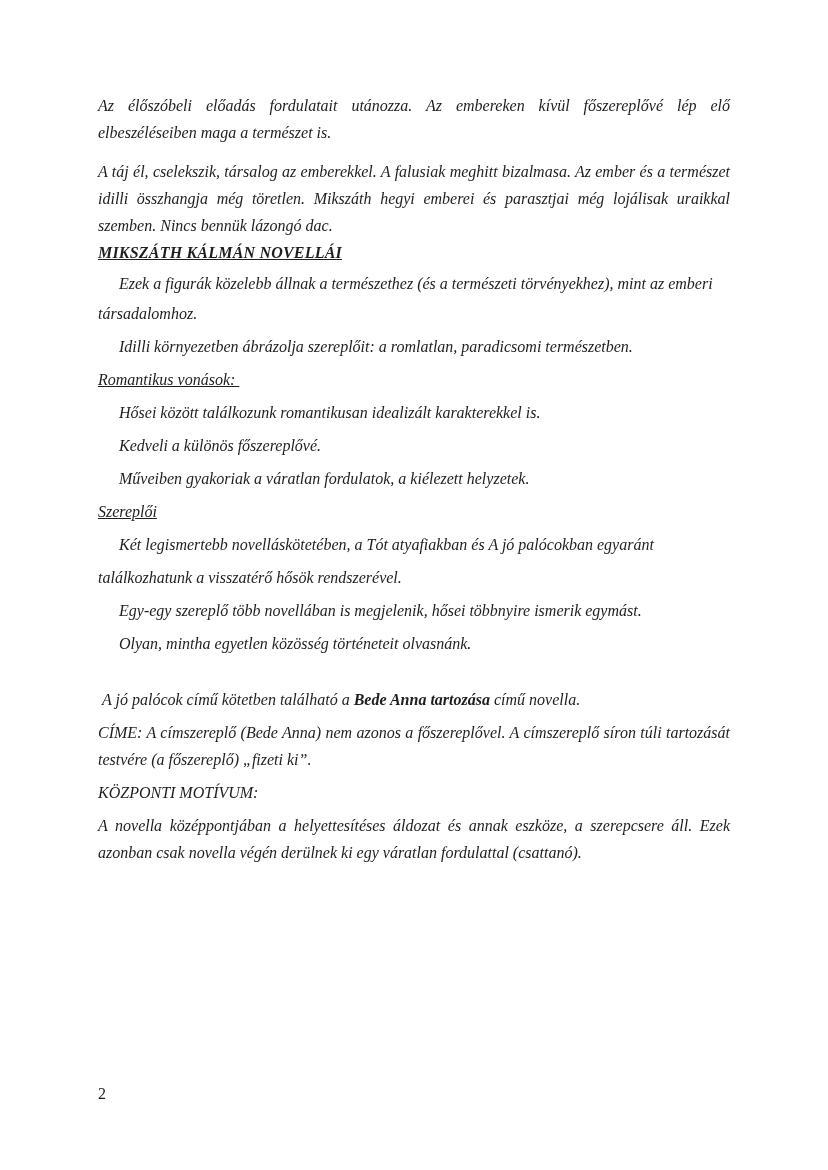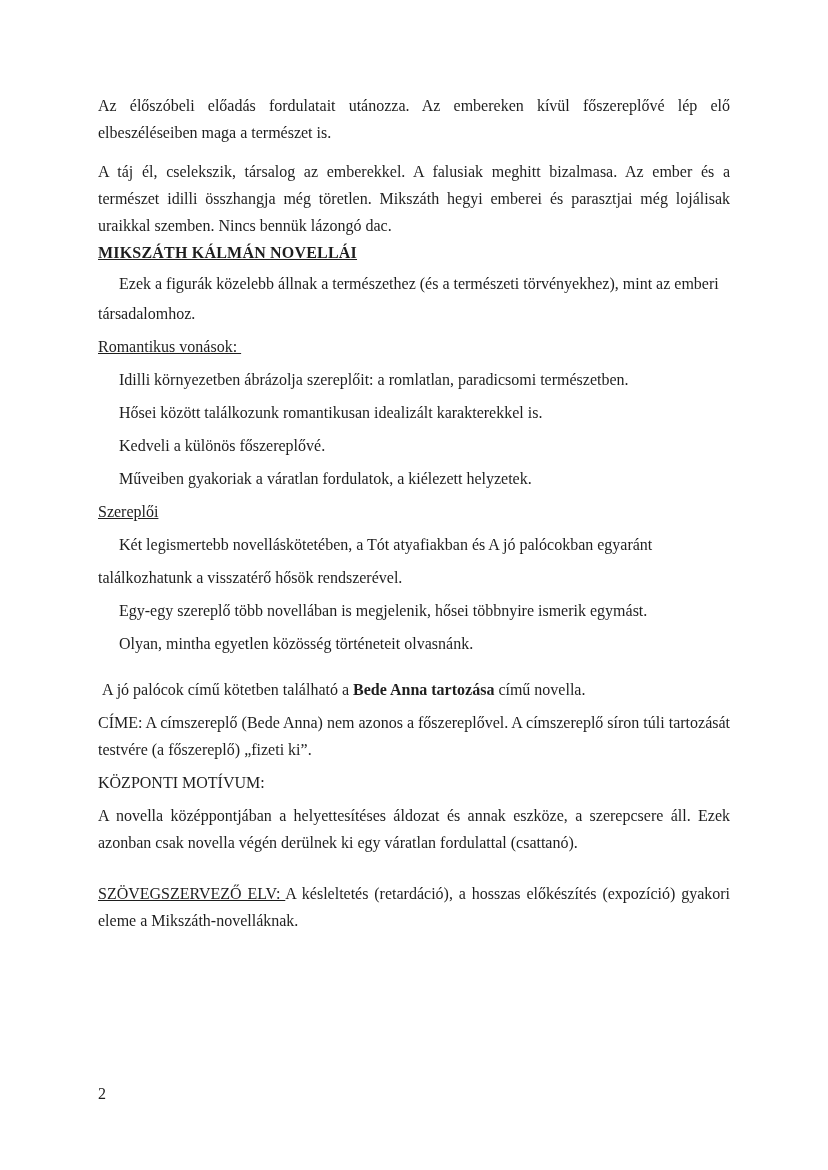--- a/index.html
+++ b/index.html
@@ -18,31 +18,32 @@
     font-family: "Liberation Serif", "DejaVu Serif", serif;
     color: #1e1e1e;
   }
   .doc {
     position: absolute;
     left: 98px;
     top: 92px;
     width: 632px;
     font-size: 16px;
     line-height: 27px;
+    font-style: italic;
   }
   .blk { margin: 0; white-space: pre-wrap; }
   .doc > .blk:first-child { margin-top: 0 !important; }
   .j { text-align: justify; }
   .ind { text-indent: 21px; }
   .loose { line-height: 33px; }
   .mt12 { margin-top: 12px; }
   .mt6  { margin-top: 6px; }
   .mt4  { margin-top: 4px; }
   .mt24 { margin-top: 24px; }
-  .mt28 { margin-top: 16px; }
+  .mt28 { margin-top: 26px; }
   .heading {
     font-weight: 700;
     text-decoration: underline;
     letter-spacing: 0.2px;
   }
   .subhead { text-decoration: underline; }
   .b { font-weight: 700; }
   .u { text-decoration: underline; white-space: pre-wrap; }
   .pageno {
     position: absolute;
@@ -55,29 +56,28 @@
 </head>
 <body>
 
 <div class="page" style="background: rgb(255, 255, 255); color: rgb(30, 30, 30);">
   <div class="doc" id="doc">
       <p class="blk j mt12">Az élőszóbeli előadás fordulatait utánozza. Az embereken kívül főszereplővé lép elő elbeszéléseiben maga a természet is.</p>
       <p class="blk j mt12">A táj él, cselekszik, társalog az emberekkel. A falusiak meghitt bizalmasa. Az ember és a természet idilli összhangja még töretlen. Mikszáth hegyi emberei és parasztjai még lojálisak uraikkal szemben. Nincs bennük lázongó dac.</p>
       <p class="blk heading">MIKSZÁTH KÁLMÁN NOVELLÁI</p>
       <p class="blk j ind mt4">Ezek a figurák közelebb állnak a természethez (és a természeti törvényekhez), mint az emberi</p>
       <p class="blk loose">társadalomhoz.</p>
+      <p class="blk loose ind">Idilli környezetben ábrázolja szereplőit: a romlatlan, paradicsomi természetben.</p>
       <p class="blk loose subhead">Romantikus vonások: </p>
-      <p class="blk loose ind">Idilli környezetben ábrázolja szereplőit: a romlatlan, paradicsomi természetben.</p>
       <p class="blk loose ind">Hősei között találkozunk romantikusan idealizált karakterekkel is.</p>
       <p class="blk loose ind">Kedveli a különös főszereplővé.</p>
       <p class="blk loose ind">Műveiben gyakoriak a váratlan fordulatok, a kiélezett helyzetek.</p>
       <p class="blk loose subhead">Szereplői</p>
       <p class="blk loose ind">Két legismertebb novelláskötetében, a Tót atyafiakban és A jó palócokban egyaránt találkozhatunk a visszatérő hősök rendszerével.</p>
       <p class="blk loose ind">Egy-egy szereplő több novellában is megjelenik, hősei többnyire ismerik egymást.</p>
       <p class="blk loose ind">Olyan, mintha egyetlen közösség történeteit olvasnánk.</p>
       <p class="blk mt28"><span class=""> A jó palócok című kötetben található a </span><span class="b ">Bede Anna tartozása</span><span class=""> című novella.</span></p>
       <p class="blk j mt6">CÍME: A címszereplő (Bede Anna) nem azonos a főszereplővel. A címszereplő síron túli tartozását testvére (a főszereplő) „fizeti ki”.</p>
       <p class="blk mt6">KÖZPONTI MOTÍVUM:</p>
       <p class="blk j mt6">A novella középpontjában a helyettesítéses áldozat és annak eszköze, a szerepcsere áll. Ezek azonban csak novella végén derülnek ki egy váratlan fordulattal (csattanó).</p>
-      <p class="blk j mt24"><span class="u">SZÖVEGSZERVEZŐ ELV: </span><span class="">A késleltetés (retardáció), a hosszas előkészítés (expozíció) gyakori eleme a Mikszáth-novelláknak.</span></p>
     </div>
   <div class="pageno">2</div>
 </div>
 
 </body></html>

